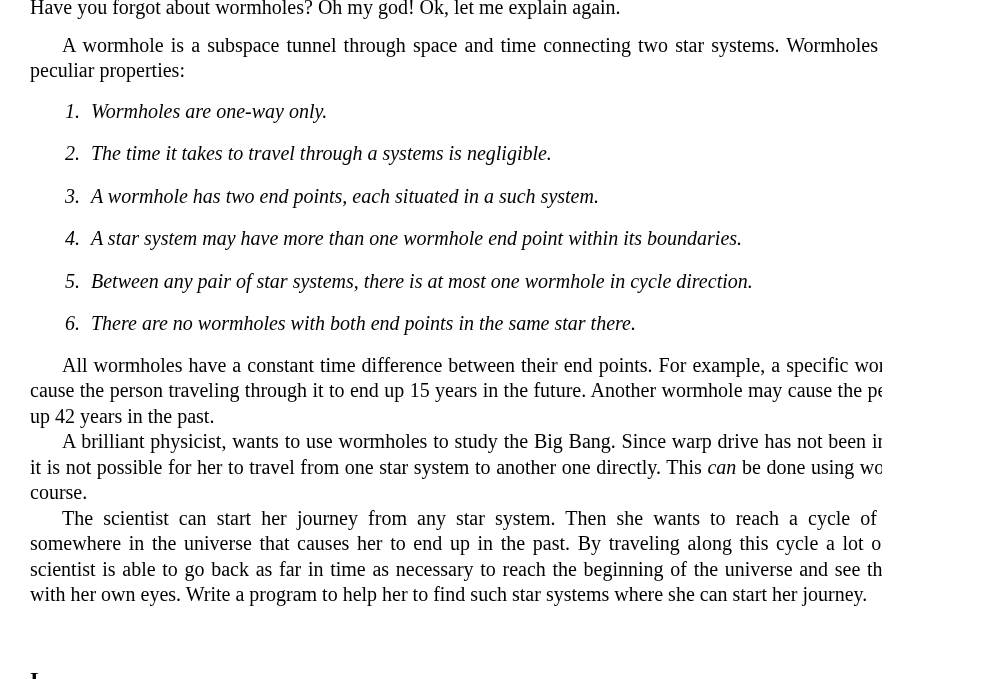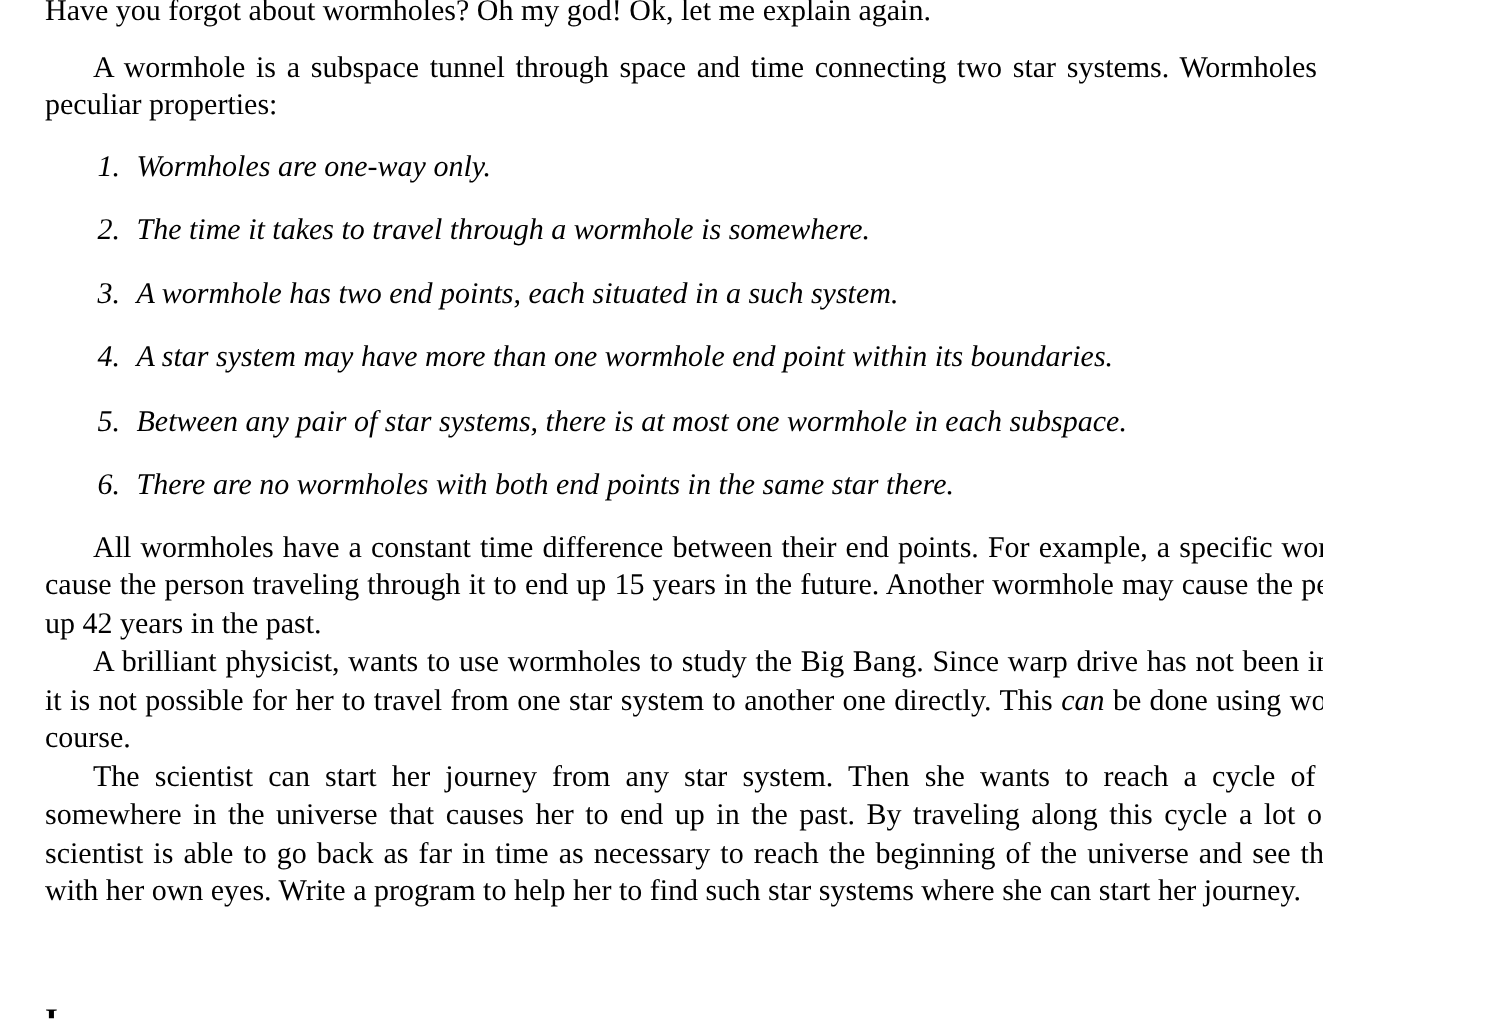--- a/index.html
+++ b/index.html
@@ -61,24 +61,24 @@
 
 <div class="page">
   <div class="textcol">
 
     <p>Have you forgot about wormholes? Oh my god! Ok, let me explain again.</p>
 
     <p class="indent para1">A wormhole is a subspace tunnel through space and time connecting two star systems. Wormholes have a few peculiar properties:</p>
 
     <ol class="props">
       <li>Wormholes are one-way only.</li>
-      <li>The time it takes to travel through a wormhole is somewhere.</li>
+      <li>The time it takes to travel through a systems is negligible.</li>
       <li>A wormhole has two end points, each situated in a such system.</li>
       <li>A star system may have more than one wormhole end point within its boundaries.</li>
-      <li>Between any pair of star systems, there is at most one wormhole in each subspace.</li>
+      <li>Between any pair of star systems, there is at most one wormhole in cycle direction.</li>
       <li>There are no wormholes with both end points in the same star there.</li>
     </ol>
 
     <p class="indent para2">All wormholes have a constant time difference between their end points. For example, a specific wormhole may cause the person traveling through it to end up 15 years in the future. Another wormhole may cause the person to end up 42 years in the past.</p>
 
     <p class="indent"><span>A brilliant physicist, wants to use wormholes to study the Big Bang. Since warp drive has not been invented yet, it is not possible for her to travel from one star system to another one directly. This </span><span class="em-word">can</span><span> be done using wormholes, of course.</span></p>
 
     <p class="indent">The scientist can start her journey from any star system. Then she wants to reach a cycle of wormholes somewhere in the universe that causes her to end up in the past. By traveling along this cycle a lot of times, the scientist is able to go back as far in time as necessary to reach the beginning of the universe and see the Big Bang with her own eyes. Write a program to help her to find such star systems where she can start her journey.</p>
 
   </div>

